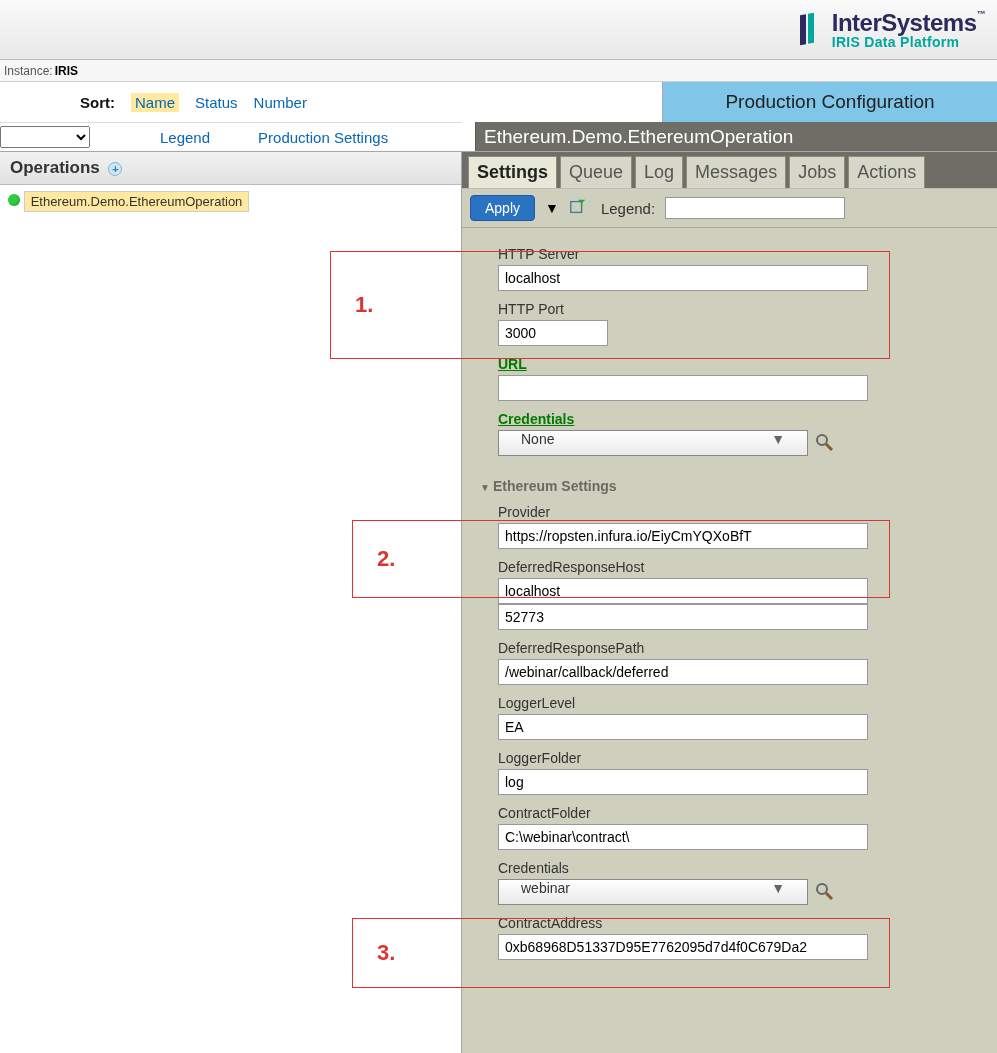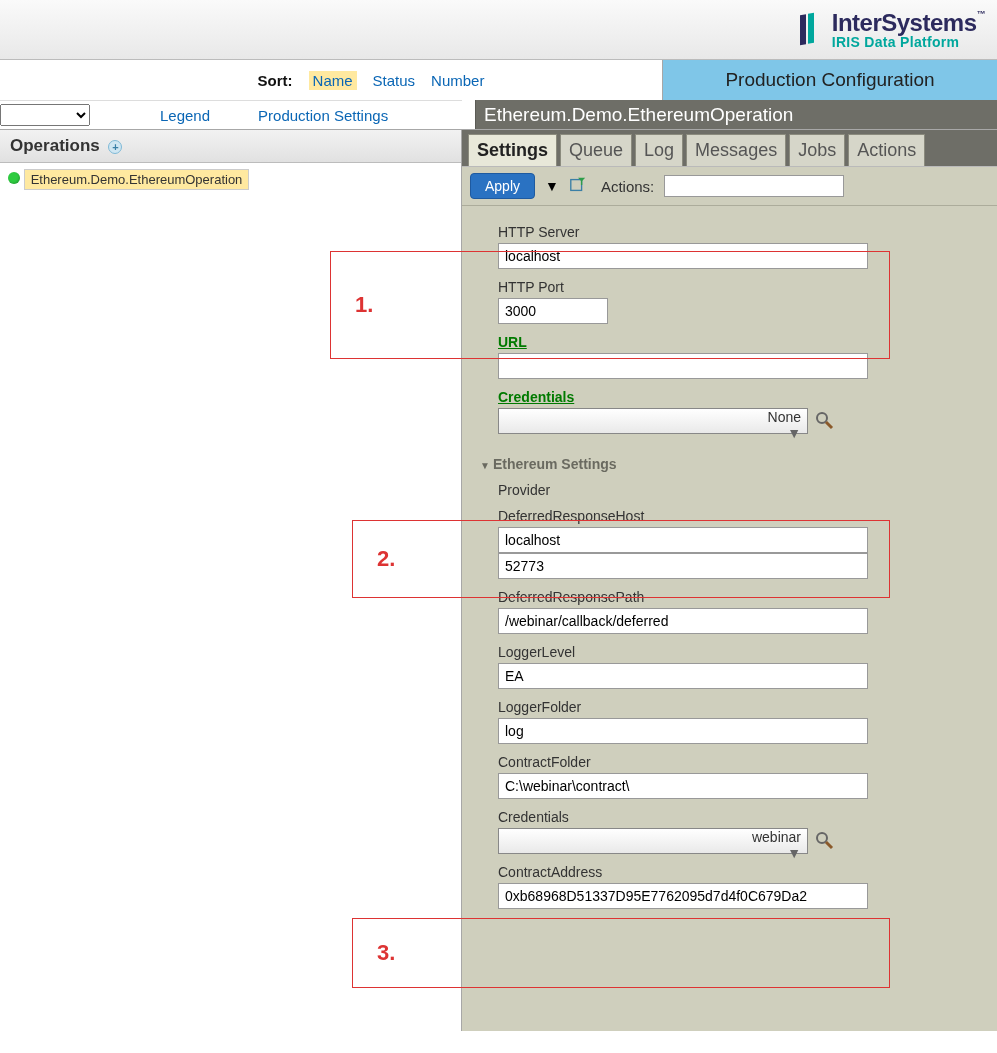--- a/index.html
+++ b/index.html
@@ -49,21 +49,20 @@
     display: flex;
     align-items: stretch;
   }
   .sort-left {
     flex: 1;
     display: flex;
     align-items: center;
     gap: 16px;
     padding-left: 80px;
     font-size: 15px;
-    justify-content: center;
   }
   .sort-left .label { font-weight: 700; color: #111; }
   .sort-left .opt { color: #0a66b5; cursor: pointer; }
   .sort-left .opt.active { background: #ffe9a0; color: #0a66b5; padding: 1px 4px; }
   .title-cell {
     width: 335px;
     background: #7fc6e8;
     color: #222;
     font-size: 19px;
     font-weight: 400;
@@ -228,22 +227,22 @@
   .txt {
     width: 370px; height: 26px;
     border: 1px solid #999; background: #fff;
     font-size: 14px; padding: 8px 6px;
   }
   .txt.short { width: 110px; }
   .sel-row { display: flex; align-items: center; gap: 6px; }
   .sel {
     width: 310px; height: 26px; border: 1px solid #888;
     background: linear-gradient(#fff,#e9e9e9);
-    display: flex; align-items: flex-end; justify-content: space-between;
-    padding: 0 6px; font-size: 14px; cursor: pointer; flex-direction: column;
+    display: flex; align-items: flex-start; justify-content: space-between;
+    padding: 0 22px; font-size: 14px; cursor: pointer;
   }
   .sel .chev { color: #666; }
   .mag svg { width: 20px; height: 20px; cursor: pointer; }
 
   .section-hdr {
     margin: 22px 0 6px -18px;
     font-size: 14px;
     font-weight: 700;
     color: #6a6a60;
     cursor: pointer;
@@ -265,20 +264,24 @@
           <rect x="18" y="8" width="6" height="30" fill="#00a79d"></rect>
         </g>
       </svg>
       <div class="brand-text">
         <div class="line1"><span>InterSystems</span><sup>™</sup></div>
         <div class="line2">IRIS Data Platform</div>
       </div>
     </div>
   </div>
 
+  <div class="instance-row">
+    <span>Instance:</span>
+      <b>IRIS</b>
+  </div>
 
   <div class="sort-row">
     <div class="sort-left">
       <span class="label">Sort:</span>
       <span class="opt active">Name</span>
       <span class="opt">Status</span>
       <span class="opt">Number</span>
     </div>
     <div class="title-cell">Production Configuration</div>
   </div>
@@ -317,21 +320,21 @@
       <div class="toolbar">
         <button class="btn-apply">Apply</button>
         <span class="tri-down">▼</span>
         <span class="tool-icon">
           <svg viewBox="0 0 20 20">
               <rect x="2" y="4" width="12" height="12" fill="none" stroke="#3a7fa6" stroke-width="1.5"></rect>
               <path d="M10 2 L18 2 L14 6 Z" fill="#2e9e4a"></path>
               <path d="M14 3 L14 10" stroke="#2e9e4a" stroke-width="1.5"></path>
             </svg>
         </span>
-        <span class="search-lbl">Actions:</span>
+        <span class="search-lbl">Legend:</span>
         <input class="search-box" value="" style="">
       </div>
 
       <div class="scroll-area">
         <div class="field-lbl">HTTP Server</div>
         <input class="txt" value="localhost" style="">
 
         <div class="field-lbl">HTTP Port</div>
         <input class="txt short" value="3000" style="">
 
@@ -350,20 +353,21 @@
                 <line x1="12" y1="12" x2="18" y2="18" stroke="#8b5a2b" stroke-width="3"></line>
               </svg>
           </span>
         </div>
 
         <div class="section-hdr">
           <span class="caret">▼</span><span>Ethereum Settings</span>
         </div>
 
         <div class="field-lbl">Provider</div>
+        <input class="txt" value="https://ropsten.infura.io/EiyCmYQXoBfT" style="">
 
         <div class="field-lbl">DeferredResponseHost</div>
         <input class="txt" value="localhost" style="">
 
         <input class="txt" value="52773" style="">
 
         <div class="field-lbl">DeferredResponsePath</div>
         <input class="txt" value="/webinar/callback/deferred" style="">
 
         <div class="field-lbl">LoggerLevel</div>

